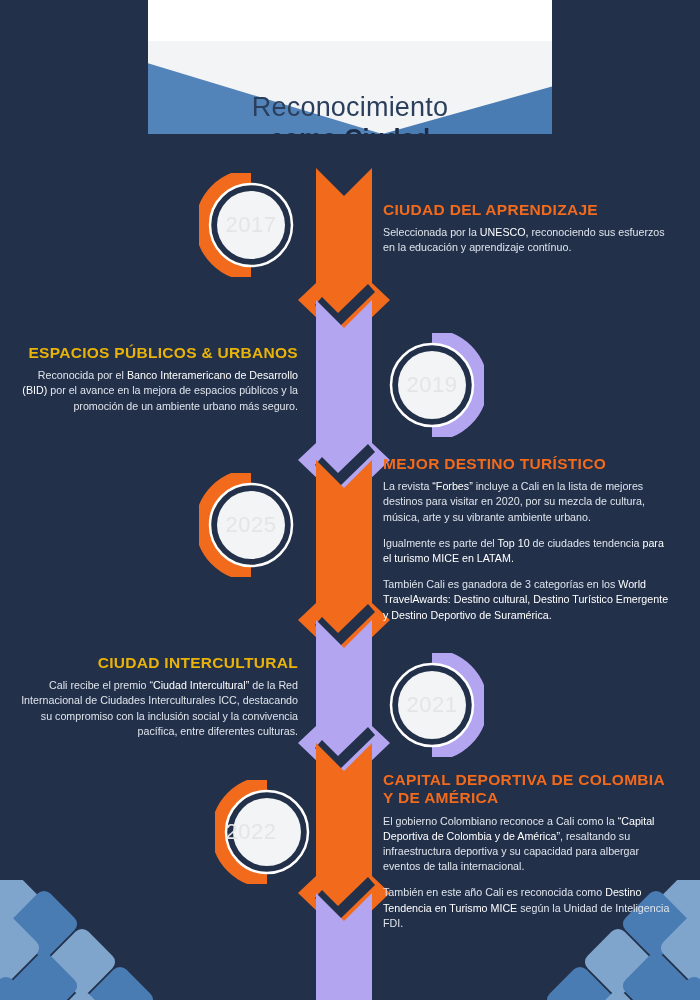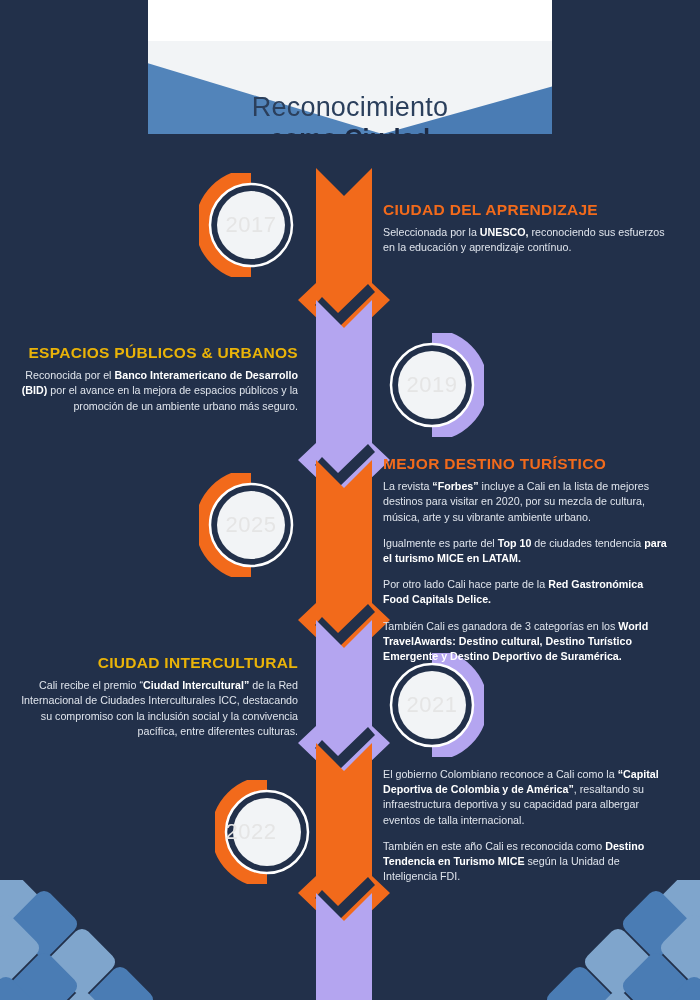--- a/index.html
+++ b/index.html
@@ -135,21 +135,21 @@
   .h-orange { color: #f26a1b; }
   .h-purple { color: #eab308; }
 
   .block p {
     margin: 0 0 11px 0;
     font-size: 10.7px;
     line-height: 1.42;
     color: #dfe4ec;
   }
   .block p:last-child { margin-bottom: 0; }
-  .block b { color: #ffffff; font-weight: 700; }
+  .block b { color: #ffffff; font-weight: 400; }
 
   
   .corner {
     position: absolute;
     bottom: 0;
     width: 180px;
     height: 120px;
     z-index: 2;
   }
   .corner-left  { left: 0; }
@@ -261,33 +261,33 @@
   <div>
       <p><span>Reconocida por el </span><b>Banco Interamericano de Desarrollo (BID)</b><span> por el avance en la mejora de espacios públicos y la promoción de un ambiente urbano más seguro.</span></p>
     </div>
 </div>
 
 <div class="block block-right" style="top:451px;">
   <h3 class="h-orange">MEJOR DESTINO TURÍSTICO</h3>
   <div>
       <p><span>La revista </span><b>“Forbes”</b><span> incluye a Cali en la lista de mejores destinos para visitar en 2020, por su mezcla de cultura, música, arte y su vibrante ambiente urbano.</span></p>
       <p><span>Igualmente es parte del </span><b>Top 10</b><span> de ciudades tendencia </span><b>para el turismo MICE en LATAM.</b></p>
-      <p><span>Por otro lado Cali hace parte de la </span><b>Red Gastronómica Food Capitals Delice.</b></p>
       <p><span>También Cali es ganadora de 3 categorías en los </span><b>World TravelAwards: Destino cultural, Destino Turístico Emergente y Destino Deportivo de Suramérica.</b></p>
     </div>
 </div>
 
 <div class="block block-left" style="top:650px;">
   <h3 class="h-purple">CIUDAD INTERCULTURAL</h3>
   <div>
       <p><span>Cali recibe el premio “</span><b>Ciudad Intercultural”</b><span> de la Red Internacional de Ciudades Interculturales ICC, destacando su compromiso con la inclusión social y la convivencia pacífica, entre diferentes culturas.</span></p>
     </div>
 </div>
 
 <div class="block block-right" style="top:767px;">
+  <h3 class="h-orange">CAPITAL DEPORTIVA DE COLOMBIA Y DE AMÉRICA</h3>
   <div>
       <p><span>El gobierno Colombiano reconoce a Cali como la </span><b>“Capital Deportiva de Colombia y de América”</b><span>, resaltando su infraestructura deportiva y su capacidad para albergar eventos de talla internacional.</span></p>
       <p><span>También en este año Cali es reconocida como </span><b>Destino Tendencia en Turismo MICE</b><span> según la Unidad de Inteligencia FDI.</span></p>
     </div>
 </div>
 
 <svg class="corner corner-left" viewBox="0 0 180 120" width="180" height="120" aria-hidden="true">
   <g transform="translate(0,0)">
     <rect x="-20" y="-6" width="52" height="52" rx="9" transform="rotate(45 6 20)" fill="#7fa5cc"></rect>
     <rect x="18" y="18" width="52" height="52" rx="9" transform="rotate(45 44 44)" fill="#4a7cb4"></rect>

